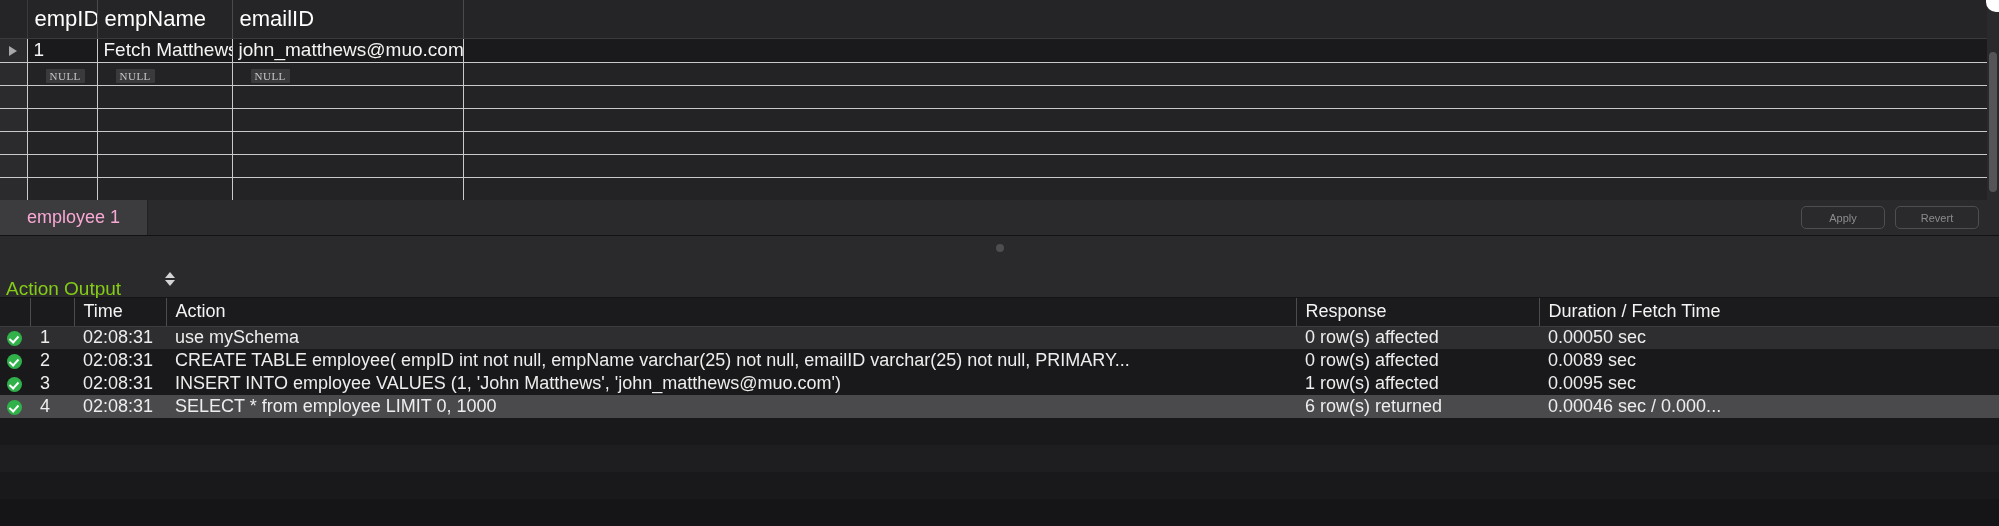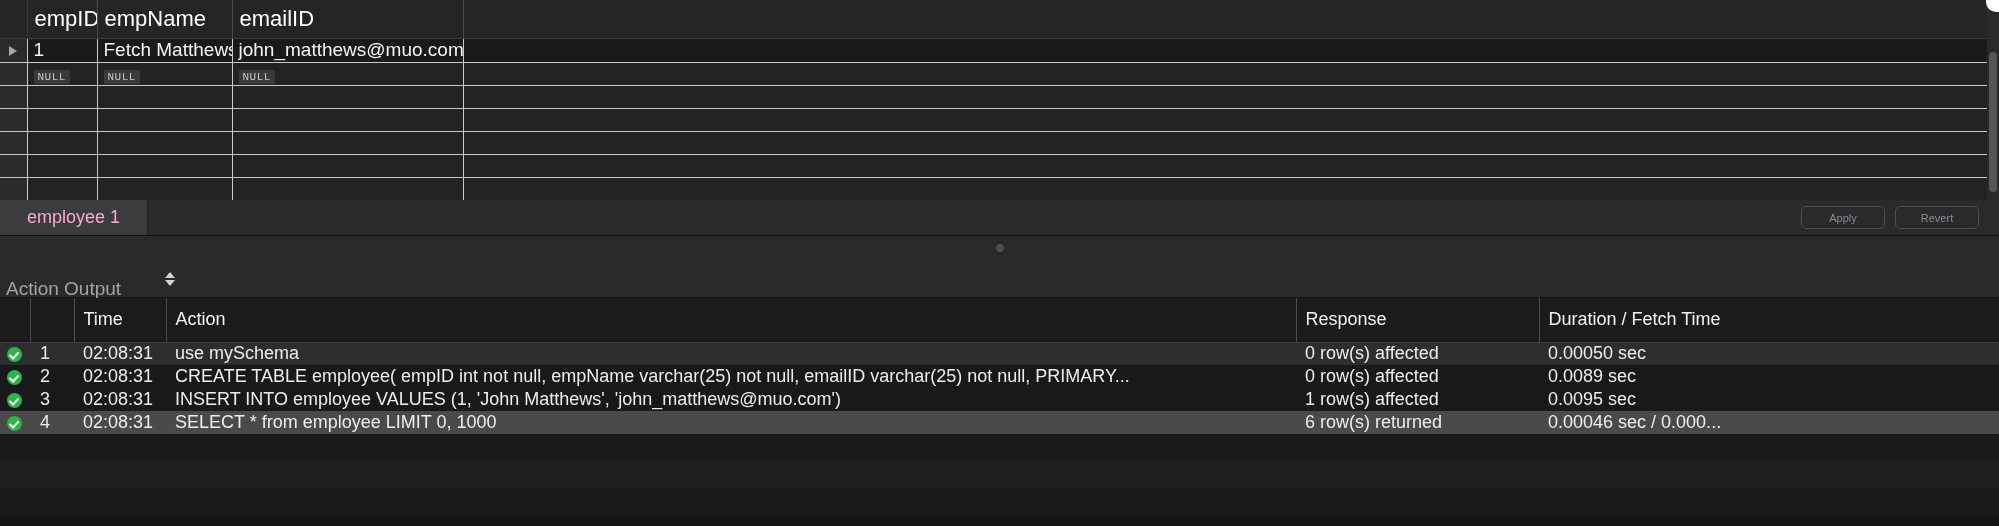--- a/index.html
+++ b/index.html
@@ -110,26 +110,27 @@
     width: 0; height: 0;
     border-left: 8px solid #a8a8ab;
     border-top: 5px solid transparent;
     border-bottom: 5px solid transparent;
     vertical-align: middle;
   }
   .null-badge {
     display: inline-block;
     background: #3a3a3c;
     color: #c6c6c9;
-    font-family: Liberation Mono, monospace;
+    font-family: Liberation Serif, serif;
     font-size: 11px;
     letter-spacing: 0.5px;
     padding: 2px 4px 1px 4px;
     line-height: 1;
     border-radius: 1px;
+    margin-left: 12px;
   }
   .grid-body tr.row-null td { background: #232325; }
   .grid-body tr.row-null td.cell-handle { background: #2b2b2d; }
 
   .grid-vscroll {
     position: absolute;
     right: 0; top: 0;
     width: 12px; height: 200px;
     background: #2a2a2c;
   }
@@ -211,21 +212,21 @@
   .output-selector {
     height: 37px;
     background: #2a2a2c;
     display: flex;
     align-items: center;
     padding-left: 6px;
     border-bottom: 1px solid #141416;
   }
   .output-selector .label {
     font-size: 19px;
-    color: #a3a3a3;
+    color: #84cc16;
     margin-top: 20px;
   }
   .stepper {
     margin-left: 44px;
     display: flex;
     flex-direction: column;
     align-items: center;
     gap: 2px;
     line-height: 0;
   }
@@ -251,21 +252,21 @@
     font-size: 18px;
   }
   .act-table col.a-icon  { width: 30px; }
   .act-table col.a-num   { width: 44px; }
   .act-table col.a-time  { width: 92px; }
   .act-table col.a-action{ width: 1130px; }
   .act-table col.a-resp  { width: 243px; }
   .act-table col.a-dur   { width: 460px; }
 
   .act-table thead th {
-    height: 44px;
+    height: 28px;
     background: #1b1b1d;
     color: #f4f4f4;
     font-size: 18px;
     font-weight: 400;
     text-align: left;
     padding: 0 0 0 9px;
     vertical-align: middle;
     border-bottom: 1px solid #3c3c3f;
     box-sizing: border-box;
     white-space: nowrap;

